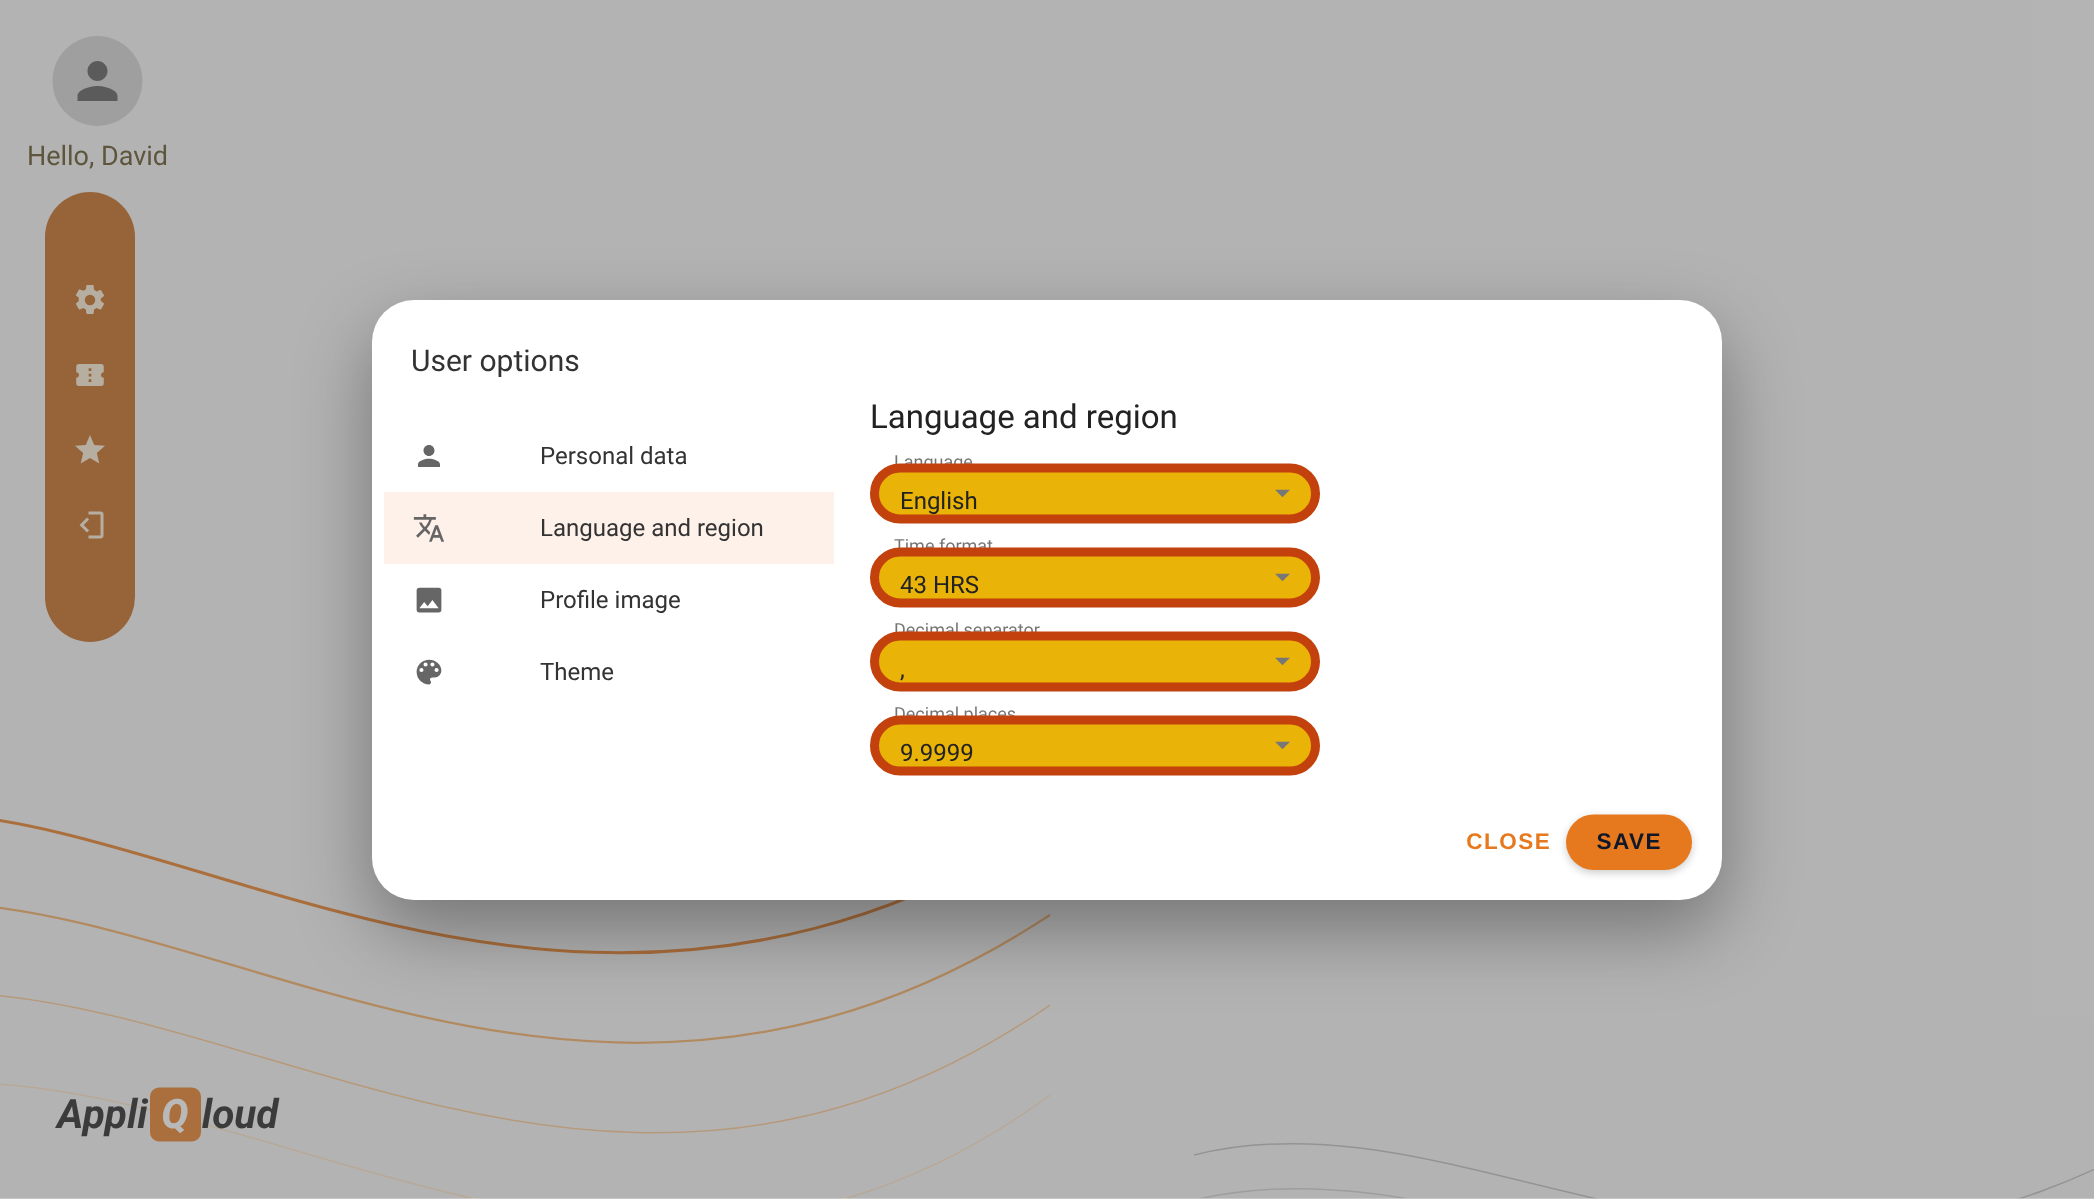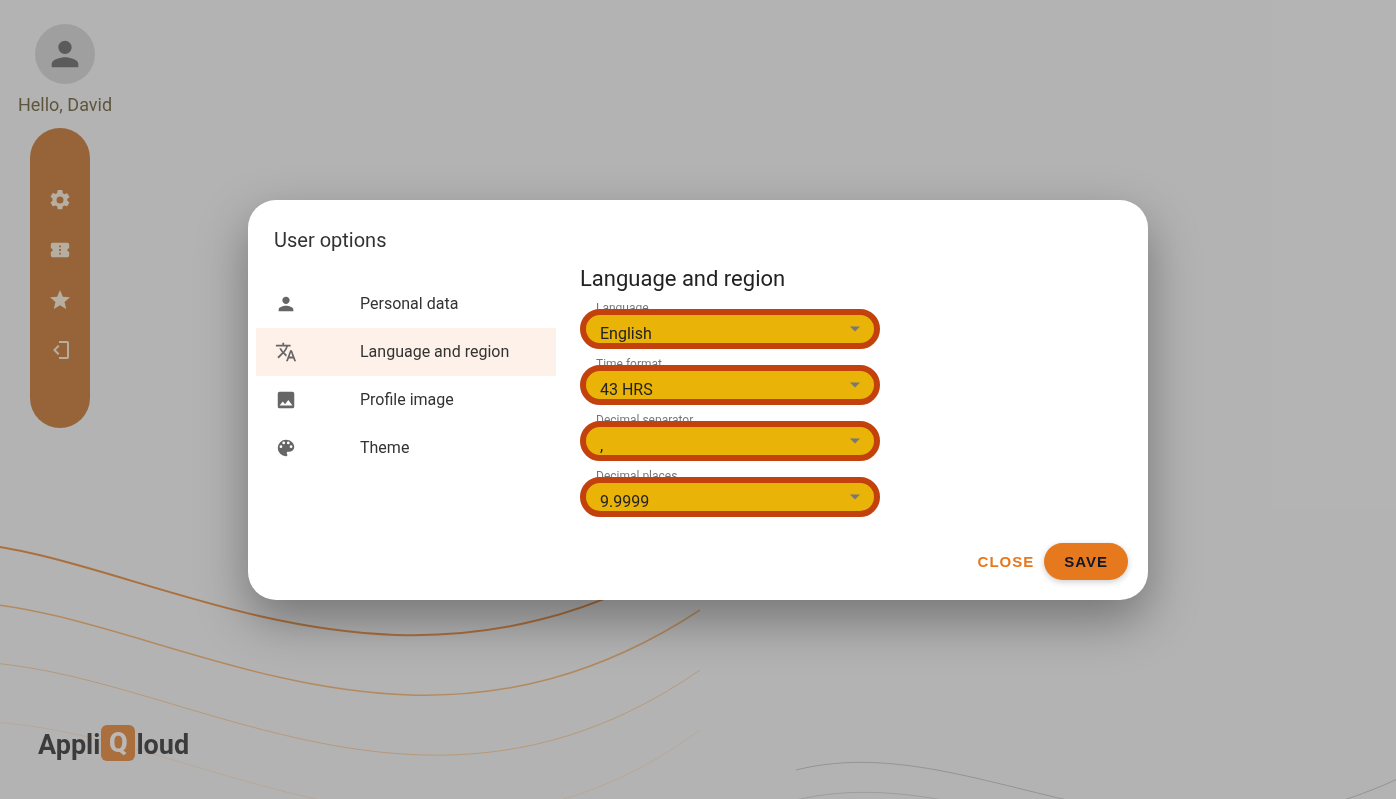--- a/index.html
+++ b/index.html
@@ -27,21 +27,21 @@
     background: #c16519; border-radius: 30px;
     display: flex; flex-direction: column; align-items: center; padding-top: 60px;
     gap: 26px; color: #fff;
   }
   .nav-icon { width: 24px; height: 24px; display: flex; align-items: center; justify-content: center; cursor: pointer; }
   .nav-icon svg { fill: #fcecd5; }
 
   
   .brand {
     position: absolute; left: 38px; bottom: 38px; font-size: 27px; font-weight: 700; color: #1b1b1b;
-    display: flex; align-items: flex-end;
+    display: flex; align-items: center; font-style: italic;
   }
   .brand-q {
     display: inline-flex; width: 34px; height: 36px; background: #e6791e; color: #fff;
     border-radius: 6px; align-items: center; justify-content: center; margin: 0 1px;
     font-weight: 800;
   }
 
   
   .overlay {
     position: absolute; inset: 0; background: rgba(100,100,100,0.45);

